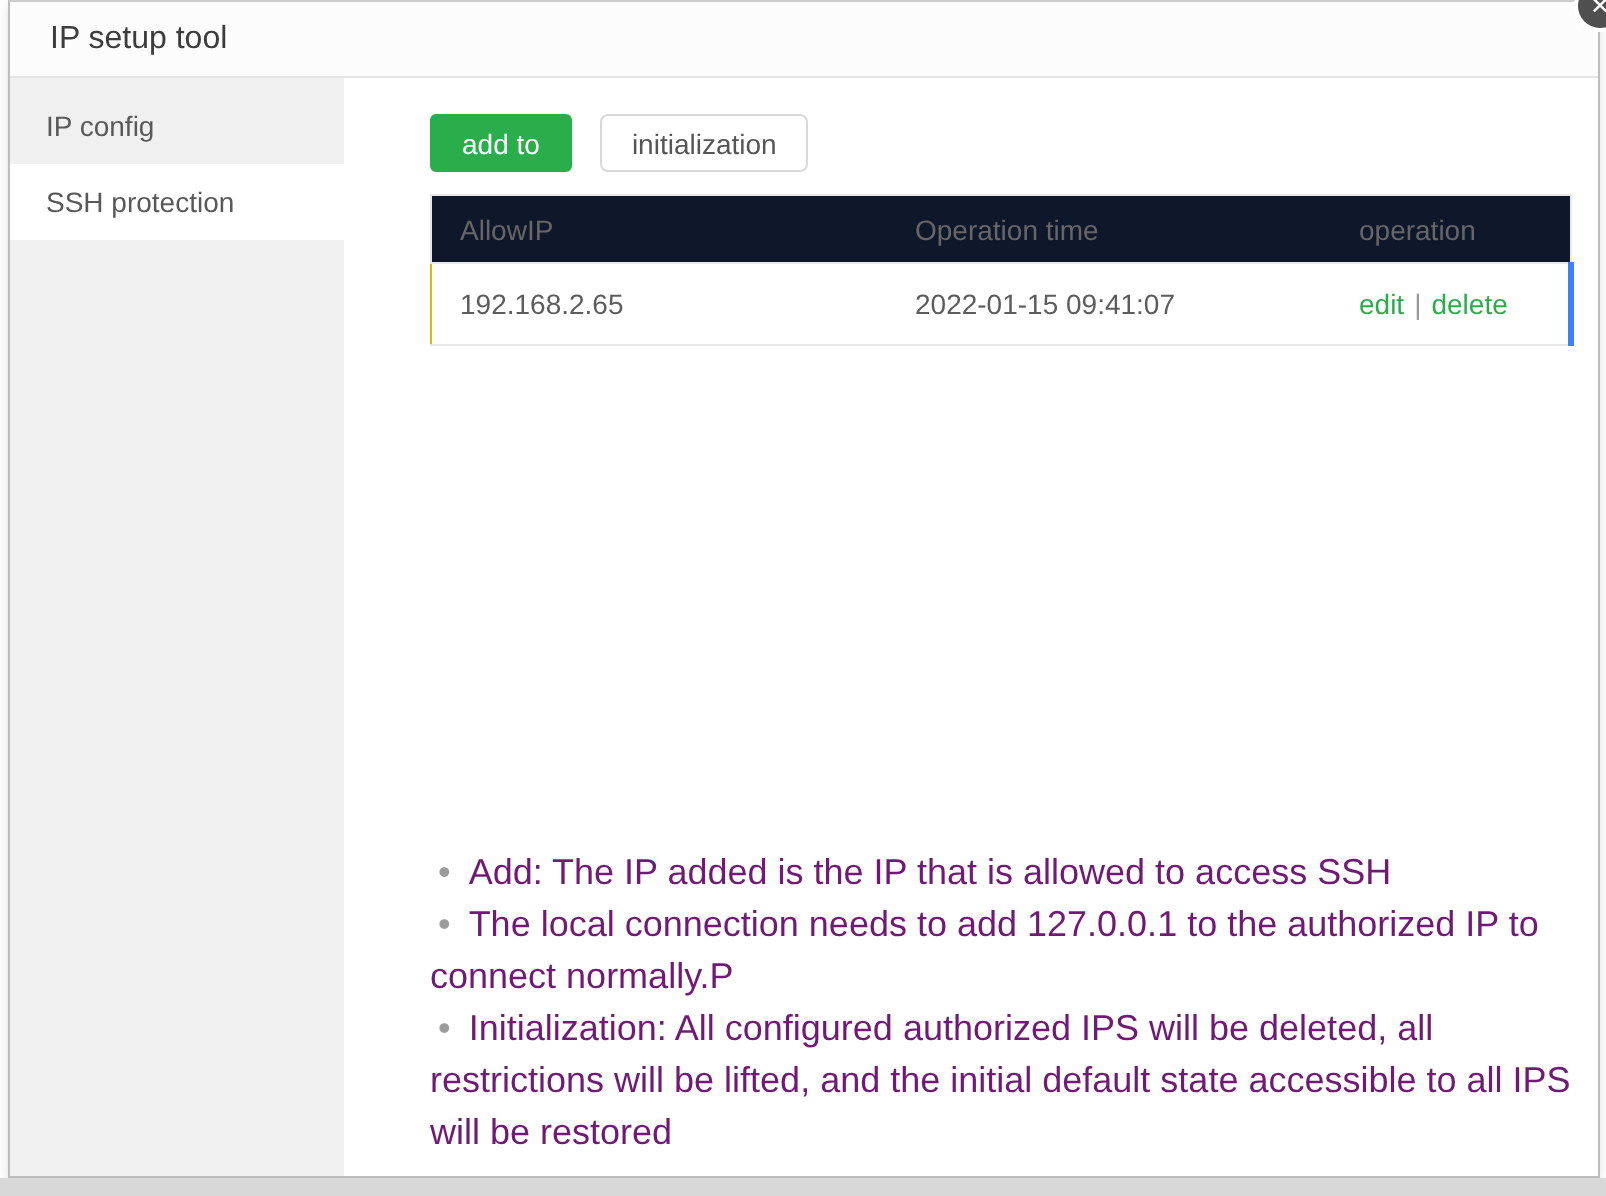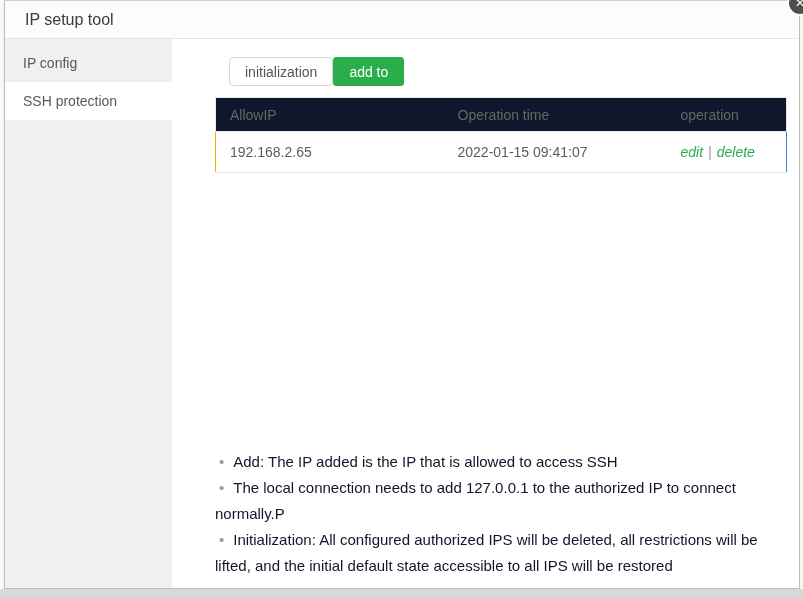--- a/index.html
+++ b/index.html
@@ -116,35 +116,35 @@
   .ip-table thead tr {
     background: #0f172a;
     height: 34px;
   }
   .ip-table thead th { color: #666666; border: 1px solid #e8e8e8; border-left: none; border-right: none; }
   .ip-table thead th:first-child { border-left: 1px solid #e8e8e8; }
   .ip-table thead th:last-child  { border-right: 1px solid #e8e8e8; }
   .ip-table tbody tr { height: 41px; background: #fff; }
   .ip-table tbody td { color: #5c5c5c; border-bottom: 1px solid #e8e8e8; }
   .ip-table tbody td:first-child { border-left: 1px solid #eab308; }
-  .ip-table tbody td:last-child  { border-right: 1px solid #3b82f6; font-style: italic; }
+  .ip-table tbody td:last-child  { border-right: 3px solid #3b82f6; }
   .col-ip { width: 228px; }
   .col-op { width: 120px; text-align: center; }
   .action-link {
     color: #2aad4b;
     text-decoration: none;
     cursor: pointer;
   }
   .action-sep { color: #999999; margin: 0 5px; }
   
   .notes {
     margin-top: auto;
     margin-bottom: 9px;
-    font-size: 15px;
-    color: #0f172a;
+    font-size: 18px;
+    color: #701a75;
     line-height: 26px;
   }
   .note::before {
     content: "\2022";
     margin: 0 9px 0 4px;
     color: #9b9b9b;
   }
 </style>
 </head>
 <body>
@@ -162,22 +162,22 @@
         <span>IP config</span>
       </div>
       <div class="side-item active">
         <span>SSH protection</span>
       </div>
     </div>
 
     <div class="content">
 
       <div class="toolbar">
+        <button class="btn btn-green">add to</button>
         <button class="btn btn-plain">initialization</button>
-        <button class="btn btn-green">add to</button>
       </div>
 
       <table class="ip-table">
         <thead>
           <tr>
             <th class="col-ip">AllowIP</th>
             <th>Operation time</th>
             <th class="col-op">operation</th>
           </tr>
         </thead>

